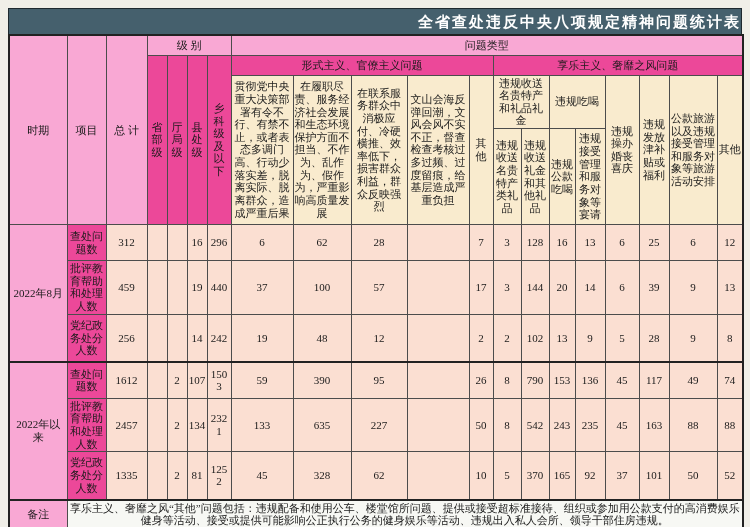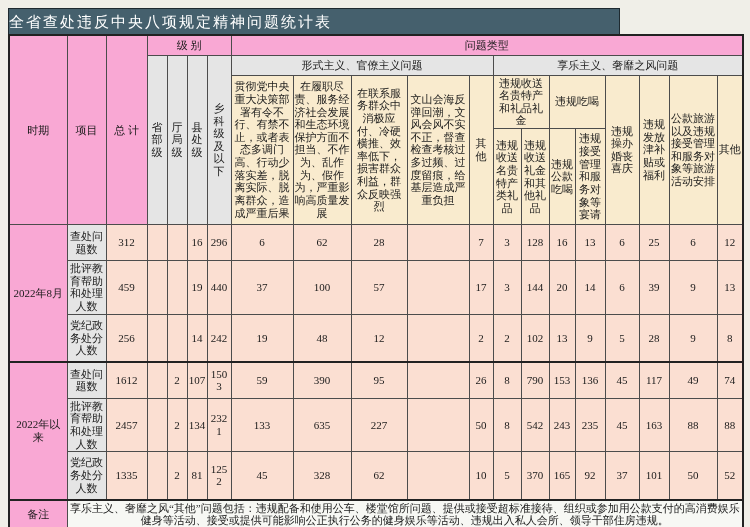--- a/index.html
+++ b/index.html
@@ -2,36 +2,36 @@
 <html><head>
 <meta charset="utf-8">
 <style>
   * { box-sizing: border-box; }
   html,body { margin:0; padding:0; background:#dddcd4; }
   .page {
     width:750px; height:527px; background:#f0efe8; padding:8px;
     font-family:"Liberation Serif","DejaVu Serif",serif;
   }
   .titlebar {
-    width:612px; height:26px; line-height:26px; background:#45606d;
-    color:#ffffff; text-align:left; font-size:15px; font-weight:normal;
+    width:734px; height:26px; line-height:26px; background:#45606d;
+    color:#ffffff; text-align:right; font-size:15px; font-weight:bold;
     letter-spacing:2px; border:1px solid #1e2a30; border-bottom:none;
     font-family:"Liberation Sans","DejaVu Sans",sans-serif;
   }
   table.stat {
     width:734px; border-collapse:collapse; table-layout:fixed;
     border:2px solid #222; background:#fff;
   }
   table.stat td {
     border:1px solid #4c4c4c; text-align:center; vertical-align:middle;
     padding:1px; font-size:11px; line-height:1.15; color:#1a1a1a;
     overflow:hidden; word-break:break-all;
   }
   .c-blue  { background:#f9a8d4; }
-  .c-grey  { background:#e5e5e5; }
+  .c-grey  { background:#ec4899; }
   .c-cream { background:#f9ebce; }
   .c-pink  { background:#fbdfd2; }
   .c-white { background:#f7f8f4; }
   tr.hrow1 { height:20px; }
   tr.hrow2 { height:20px; }
   tr.hrow3 { height:52px;margin-top:31px; }
   tr.hrow4 { height:96px; }
   td.group-head { font-size:11.5px; }
   td.num { font-size:12px; }
   td.period-cell { font-size:12px; }

